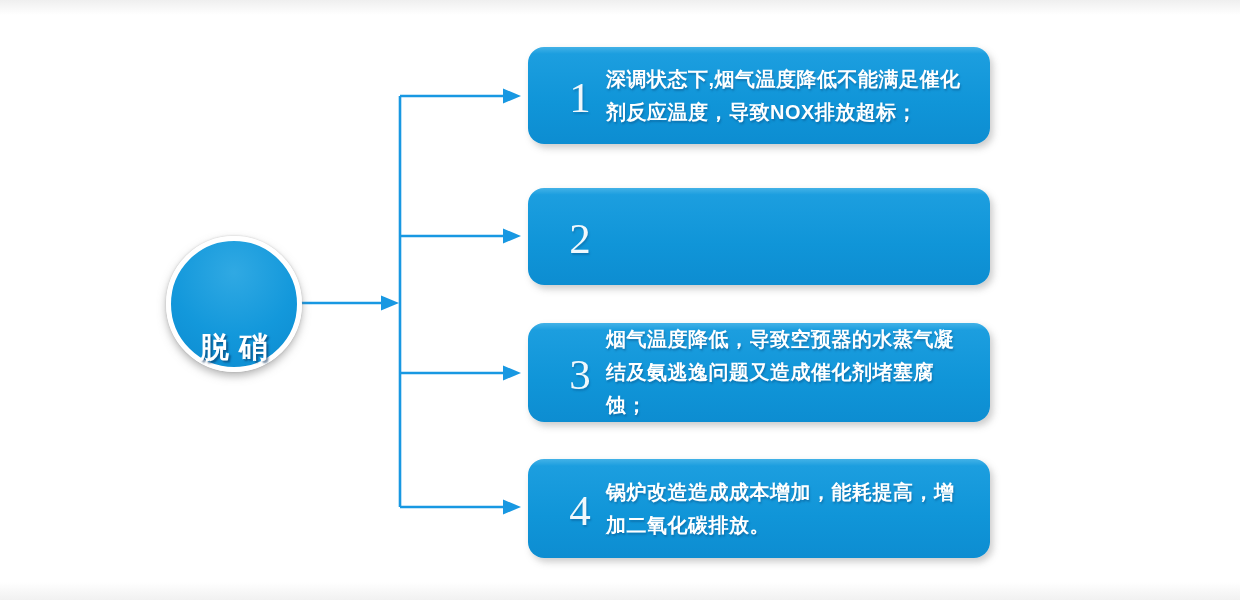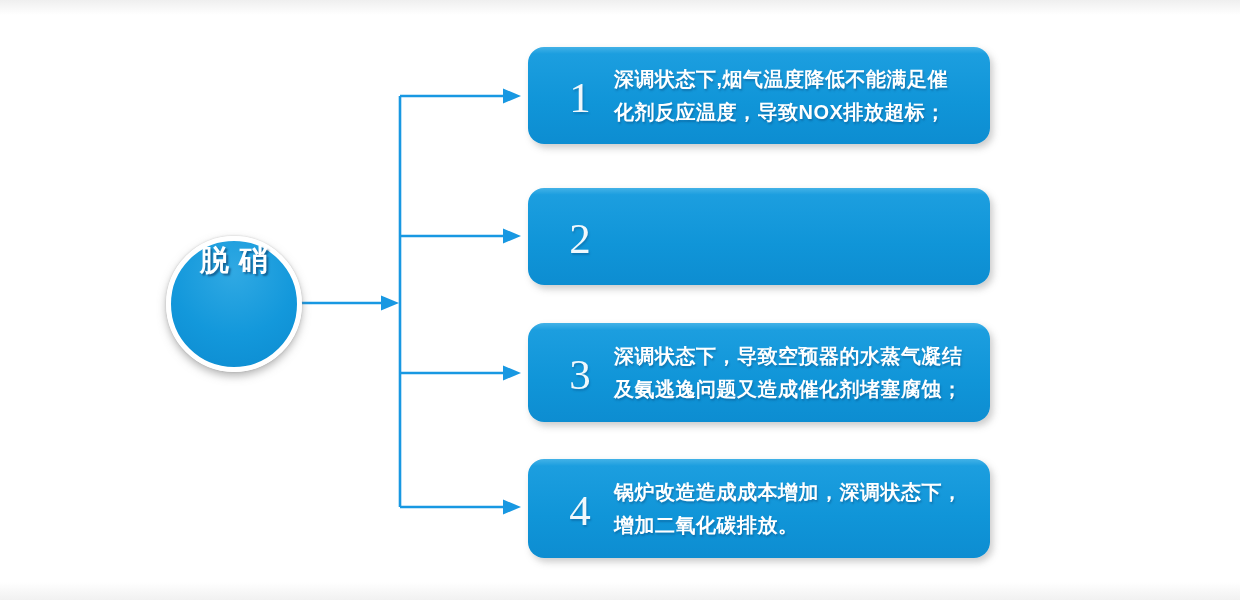--- a/index.html
+++ b/index.html
@@ -22,21 +22,21 @@
     top: 236px;
     width: 126px;
     height: 126px;
     border-radius: 50%;
     background: radial-gradient(circle at 50% 25%, #30a9e3 0%, #1398db 55%, #0c8bd0 100%);
     border: 5px solid #ffffff;
     box-shadow: 0 4px 9px rgba(110,110,110,0.5), 0 0 2px rgba(150,150,150,0.5);
     display: flex;
     flex-direction: column;
     align-items: center;
-    justify-content: space-between;
+    justify-content: flex-end;
   }
   .circle-node .line {
     color: #ffffff;
     font-size: 29px;
     font-weight: bold;
     line-height: 39px;
     letter-spacing: 10px;
     text-indent: 10px;
     text-shadow: 2px 2px 2px rgba(5,45,90,0.55);
     white-space: nowrap;
@@ -70,21 +70,21 @@
     flex: 0 0 44px;
     text-align: center;
     font-family: "Liberation Serif", "DejaVu Serif", serif;
     font-size: 43px;
     color: rgba(255,255,255,0.94);
     text-shadow: 1px 2px 2px rgba(10,70,120,0.35);
     line-height: 1;
     padding-top: 4px;
   }
   .item-text {
-    margin-left: 12px;
+    margin-left: 4px;
     color: #ffffff;
     font-size: 20px;
     font-weight: bold;
     line-height: 33px;
     text-shadow: 1px 2px 2px rgba(10,70,120,0.4);
     letter-spacing: 0.5px;
   }
   #item-0 { top: 47px; }
   #item-1 { top: 188px; }
   #item-2 { top: 323px; height: 99px; }
@@ -124,21 +124,21 @@
     <span class="item-number">1</span>
     <span class="item-text">深调状态下,烟气温度降低不能满足催化剂反应温度，导致NOX排放超标；</span>
   </div>
 
   <div class="item-box" id="item-1">
     <span class="item-number">2</span>
   </div>
 
   <div class="item-box" id="item-2">
     <span class="item-number">3</span>
-    <span class="item-text">深调状态下，导致空预器的水蒸气凝结及氨逃逸问题又造成催化剂堵塞腐蚀；</span>
+    <span class="item-text">烟气温度降低，导致空预器的水蒸气凝结及氨逃逸问题又造成催化剂堵塞腐蚀；</span>
   </div>
 
   <div class="item-box" id="item-3">
     <span class="item-number">4</span>
-    <span class="item-text">锅炉改造造成成本增加，深调状态下，增加二氧化碳排放。</span>
+    <span class="item-text">锅炉改造造成成本增加，能耗提高，增加二氧化碳排放。</span>
   </div>
 
 </div>
 
 </body></html>

